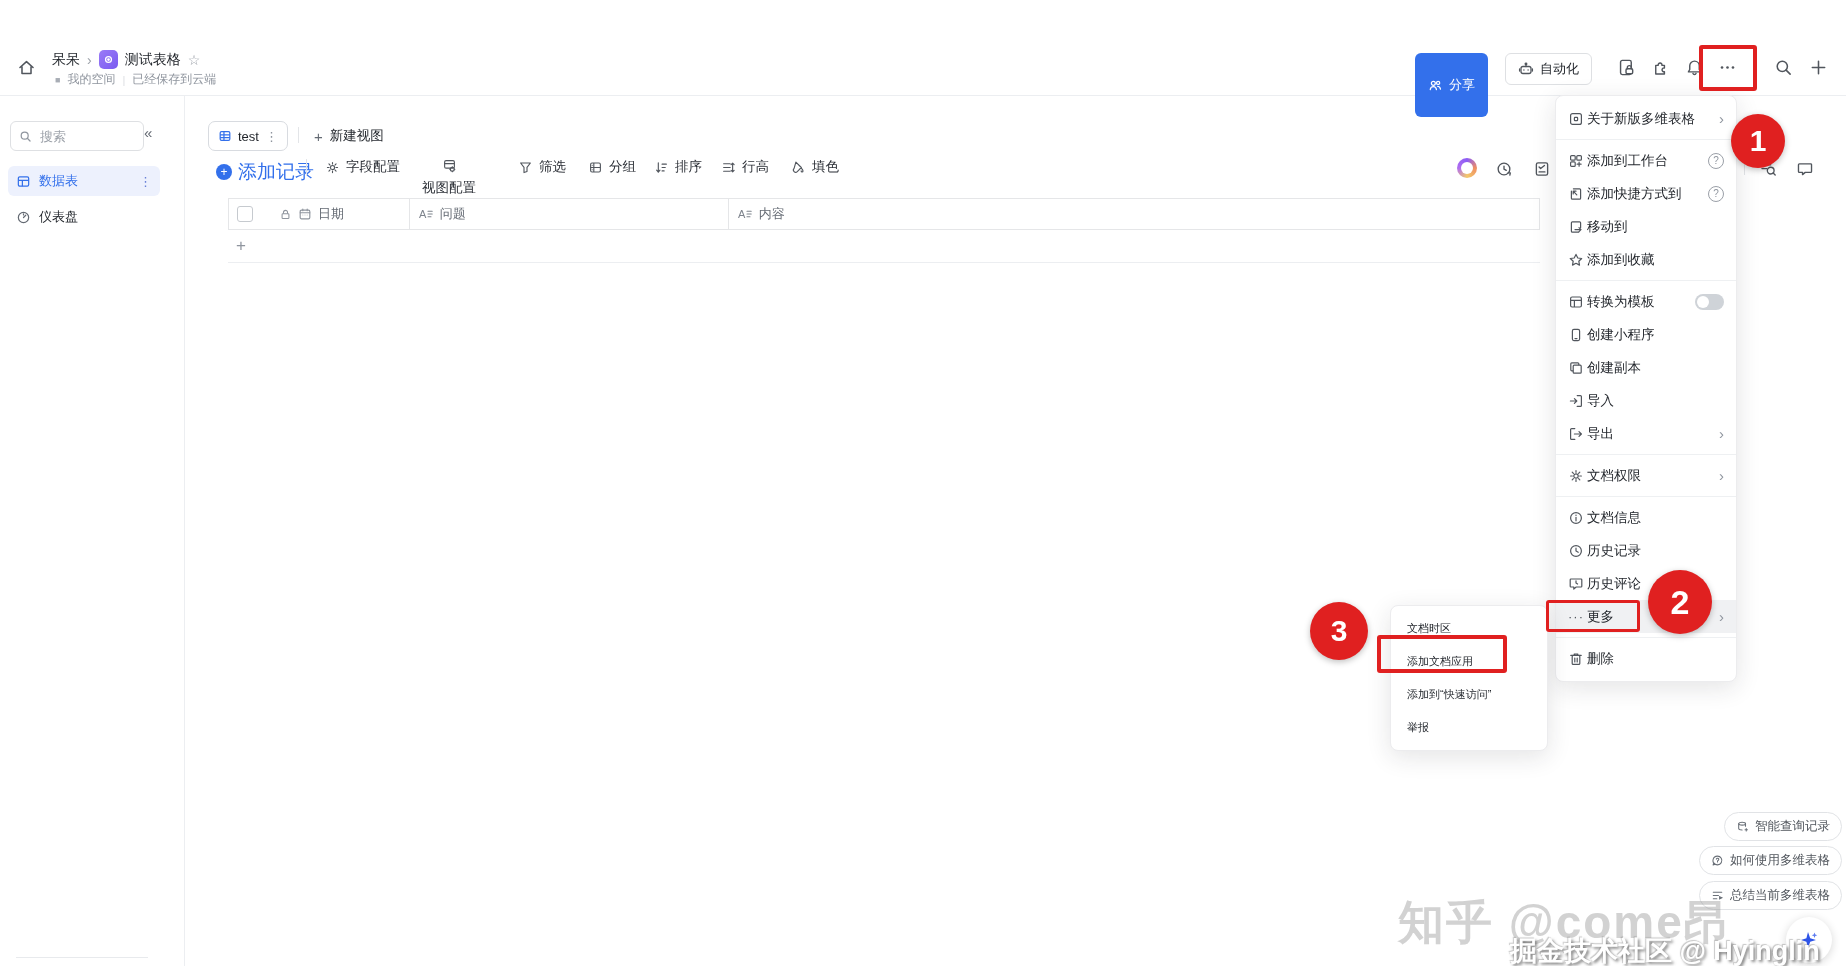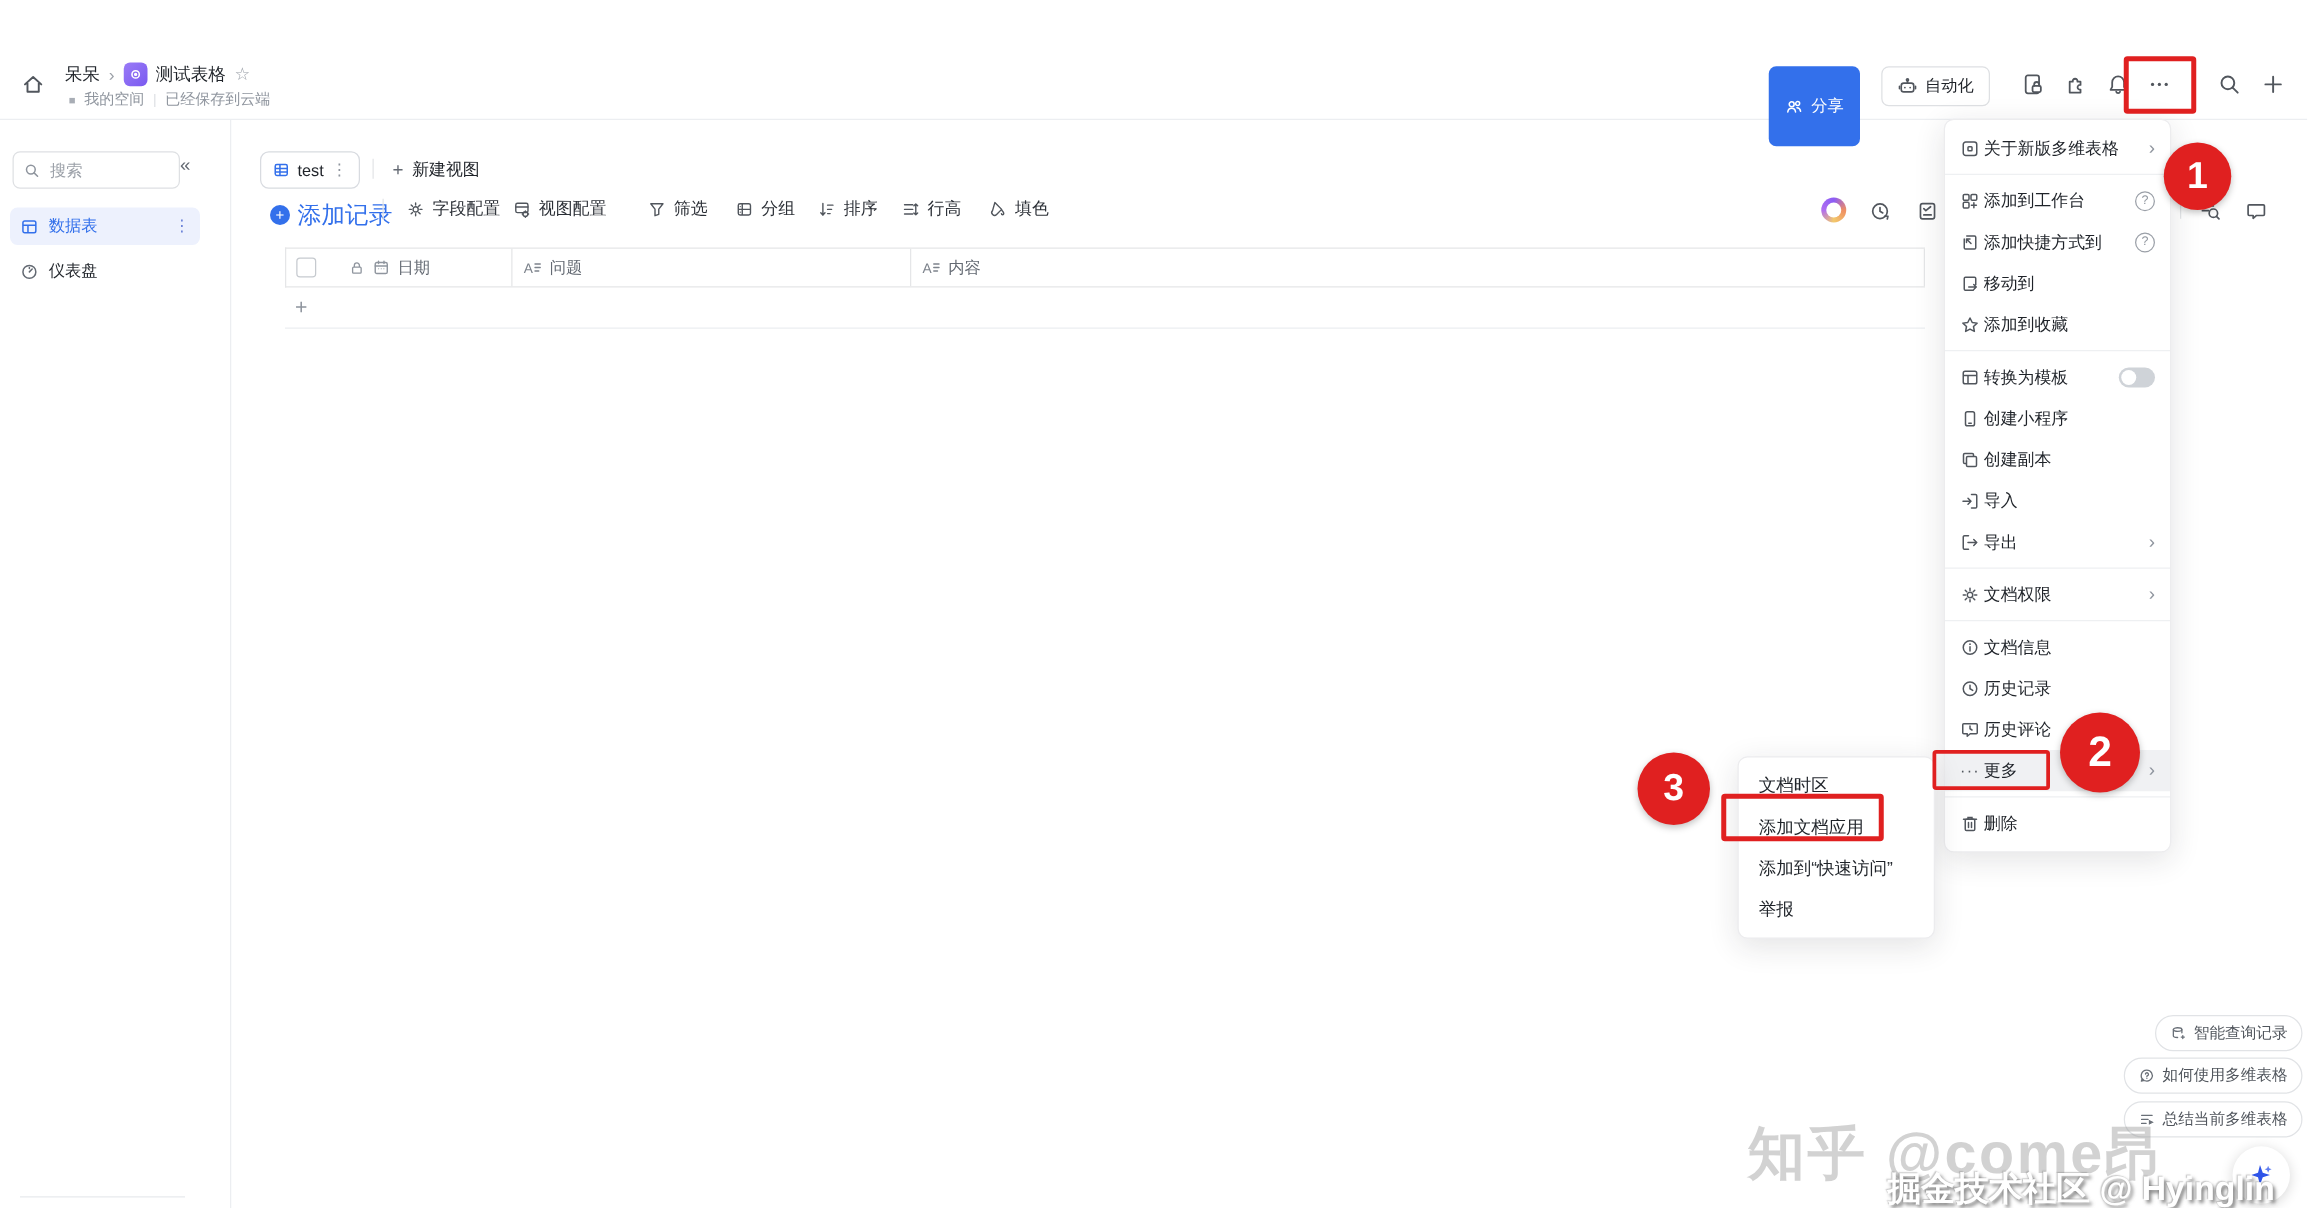--- a/index.html
+++ b/index.html
@@ -47,21 +47,21 @@
   .mi.hl{background:#f0f1f3;}
   .mdiv{height:1px;background:#eef0f2;margin:4px 0;}
   .chev{color:#8f959e;font-size:15px;line-height:1;}
   .help{width:14px;height:14px;border:1px solid #9ba0a8;border-radius:50%;color:#8f959e;font-size:10px;
         display:flex;align-items:center;justify-content:center;}
   .toggle{width:29px;height:16px;border-radius:9px;background:#cfd3d8;position:relative;}
   .toggle::after{content:"";position:absolute;left:2px;top:2px;width:12px;height:12px;border-radius:50%;background:#fff;}
   
   #submenu{left:1390px;top:565px;width:158px;background:#fff;border:1px solid #ececee;border-radius:8px;
            box-shadow:0 6px 24px rgba(31,35,41,.12);z-index:41;padding:6px 0;box-sizing:border-box;}
-  .smi{height:33px;display:flex;align-items:center;padding:0 16px;font-size:14px;color:#1f2329;cursor:pointer;}
+  .smi{height:33px;display:flex;align-items:center;padding:0 16px;font-size:11px;color:#1f2329;cursor:pointer;}
   
   .redbox{border:4px solid #e02020;z-index:50;border-radius:3px;}
   .badge{background:#e02020;border-radius:50%;color:#fff;font-weight:bold;display:flex;align-items:center;justify-content:center;z-index:51;box-shadow:0 2px 6px rgba(0,0,0,.25);}
   
   .pill{right:4px;height:27px;border:1px solid #e1e3e6;border-radius:15px;background:rgba(255,255,255,.97);
         display:flex;align-items:center;gap:6px;padding:0 11px;font-size:12.5px;color:#51565d;z-index:30;cursor:pointer;}
   
   .wm1{left:1398px;top:852px;font-size:46px;font-weight:bold;color:rgba(148,148,148,.42);z-index:60;letter-spacing:2px;white-space:nowrap;}
   .wm2{left:1510px;top:893px;font-size:27px;font-weight:bold;color:#fff;z-index:61;white-space:nowrap;
        text-shadow:2px 2px 3px rgba(96,96,96,.75), -1px -1px 1px rgba(120,120,120,.4);}
@@ -248,21 +248,21 @@
 
     <div class="abs flex tbitem" style="left:140px;top:62px;">
       <span class="ic">
         <svg width="15" height="15" viewBox="0 0 16 16" fill="none" stroke="#51565d" stroke-width="1.2" stroke-linecap="round">
             <circle cx="8" cy="8" r="2.2"></circle>
             <path d="M8 2.6v1.7M8 11.7v1.7M2.6 8h1.7M11.7 8h1.7M4.2 4.2l1.2 1.2M10.6 10.6l1.2 1.2M11.8 4.2l-1.2 1.2M5.4 10.6l-1.2 1.2"></path>
           </svg>
       </span>
       <span>字段配置</span>
     </div>
-    <div class="abs flex tbitem" style="left:225px;top:62px;">
+    <div class="abs flex tbitem" style="left:237px;top:62px;flex-direction:column;">
       <span class="ic">
         <svg width="15" height="15" viewBox="0 0 16 16" fill="none" stroke="#51565d" stroke-width="1.2" stroke-linecap="round">
             <rect x="2.8" y="2.8" width="10.4" height="8" rx="1.5"></rect>
             <path d="M2.8 6h10.4"></path>
             <circle cx="11" cy="12" r="2.1"></circle>
             <path d="M11 9.3v.7M11 14v.7M8.3 12h.7M13 12h.7"></path>
           </svg>
       </span>
       <span>视图配置</span>
     </div>

